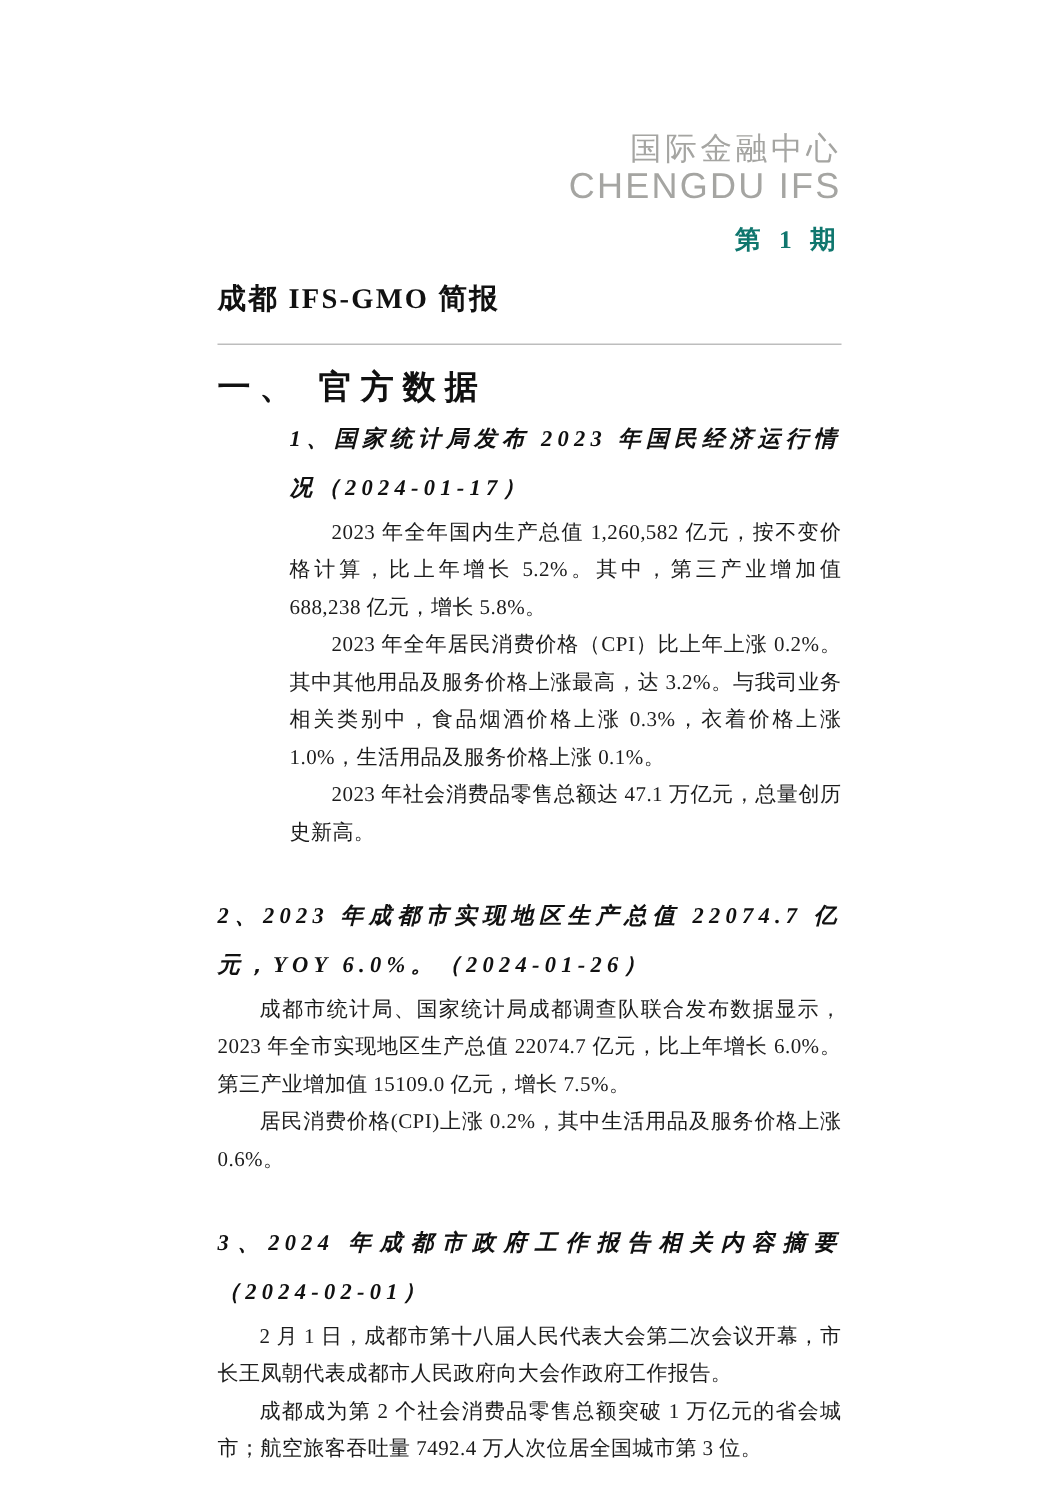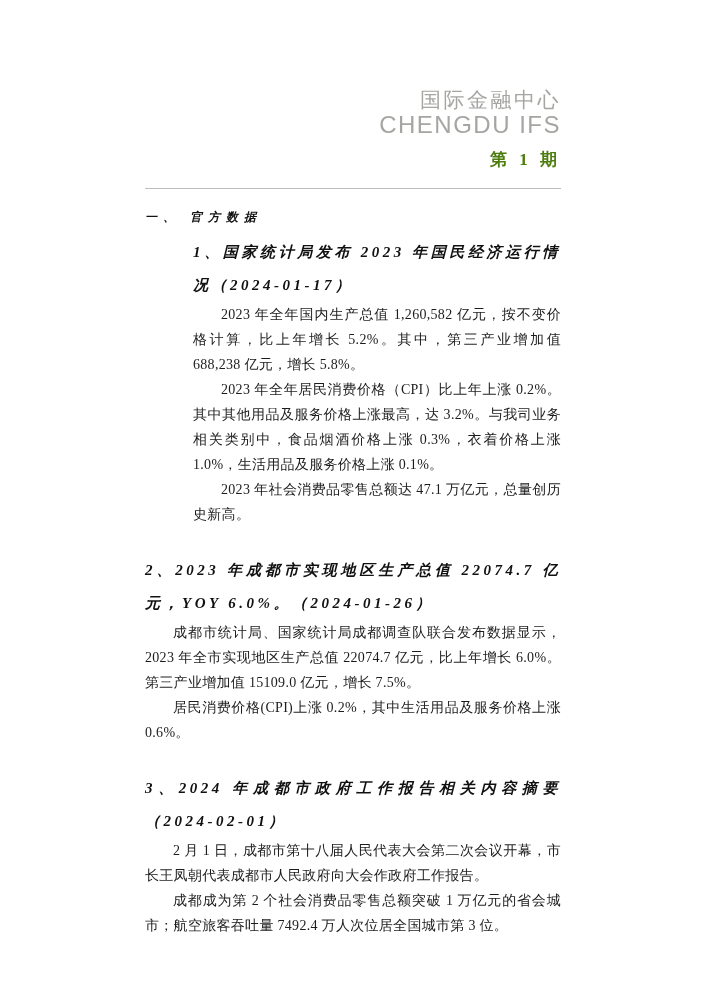--- a/index.html
+++ b/index.html
@@ -29,42 +29,41 @@
     letter-spacing: 1.5px;
     color: #a5a5a2;
   }
   .issue {
     margin-top: 10px;
     text-align: right;
     font-size: 17px;
     line-height: 24px;
     font-weight: bold;
     letter-spacing: 4px;
-    color: #4d7c0f;
+    color: #0f766e;
   }
   .title {
     margin: 15px 0 0 0;
     font-size: 19px;
     line-height: 26px;
     font-weight: bold;
     letter-spacing: 1.5px;
     color: #111111;
   }
   .divider {
     border: none;
     border-top: 1px solid #bdbdbd;
     margin: 16px 0 0 0;
     height: 0;
   }
   .section-heading {
     margin: 17px 0 0 0;
-    font-size: 12px;
+    font-size: 22px;
     line-height: 22px;
     font-weight: bold;
-    font-style: italic;
     letter-spacing: 6px;
     color: #111111;
   }
   .item { margin: 27px 0 0 0; }
   .item.first { margin-top: 8px; margin-left: 48px; }
   .item-heading {
     margin: 0;
     font-size: 15px;
     line-height: 33px;
     font-weight: bold;
@@ -90,20 +89,21 @@
 
 <div class="page">
 
   <div class="logo">
     <div class="logo-cn">国际金融中心</div>
     <div class="logo-en">CHENGDU IFS</div>
   </div>
 
   <div class="issue">第 1 期</div>
 
+  <h1 class="title">成都 IFS-GMO 简报</h1>
 
   <hr class="divider">
 
   <h2 class="section-heading">一、 官方数据</h2>
 
   <section class="item first">
     <h3 class="item-heading">1、国家统计局发布 2023 年国民经济运行情况（2024-01-17）</h3>
     <p>2023 年全年国内生产总值 1,260,582 亿元，按不变价格计算，比上年增长 5.2%。其中，第三产业增加值 688,238 亿元，增长 5.8%。</p>
     <p>2023 年全年居民消费价格（CPI）比上年上涨 0.2%。其中其他用品及服务价格上涨最高，达 3.2%。与我司业务相关类别中，食品烟酒价格上涨 0.3%，衣着价格上涨 1.0%，生活用品及服务价格上涨 0.1%。</p>
     <p>2023 年社会消费品零售总额达 47.1 万亿元，总量创历史新高。</p>

